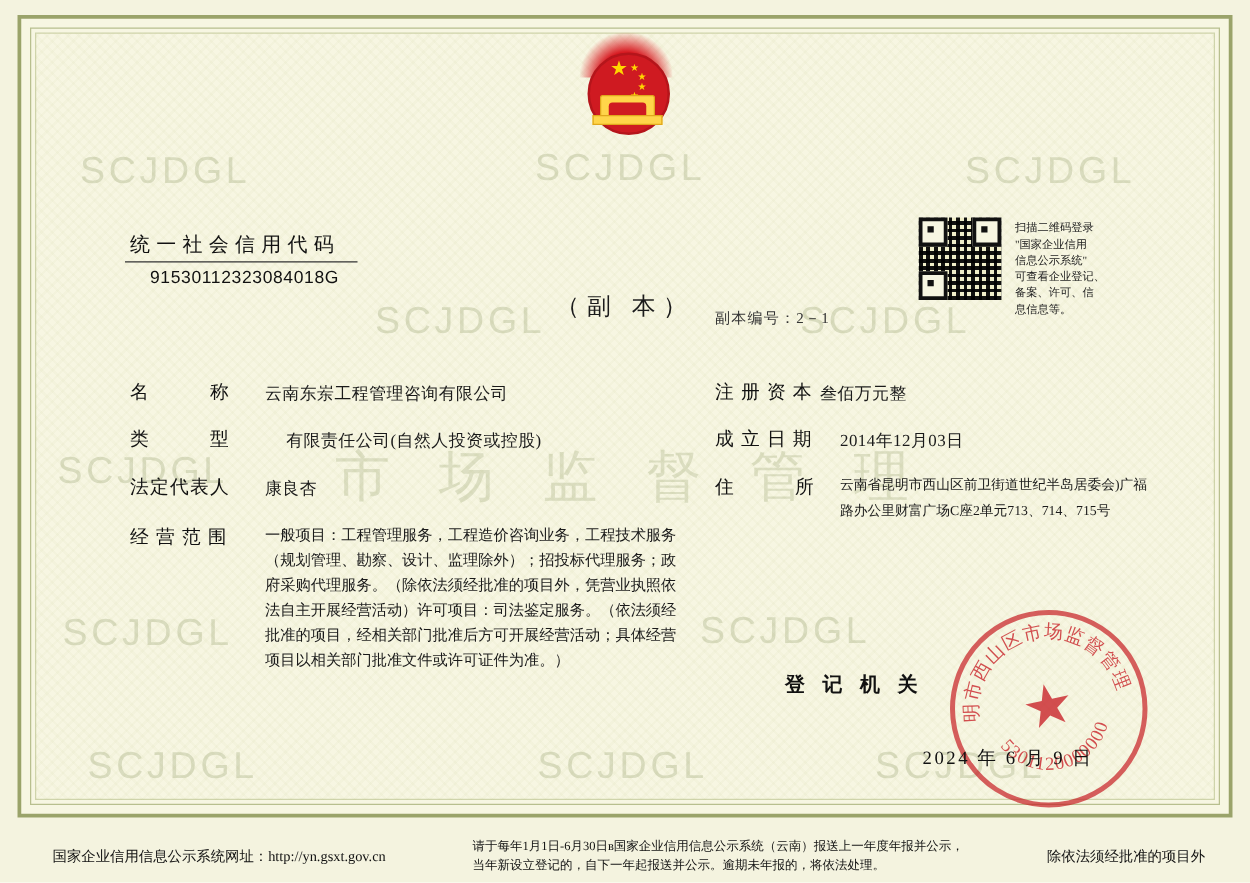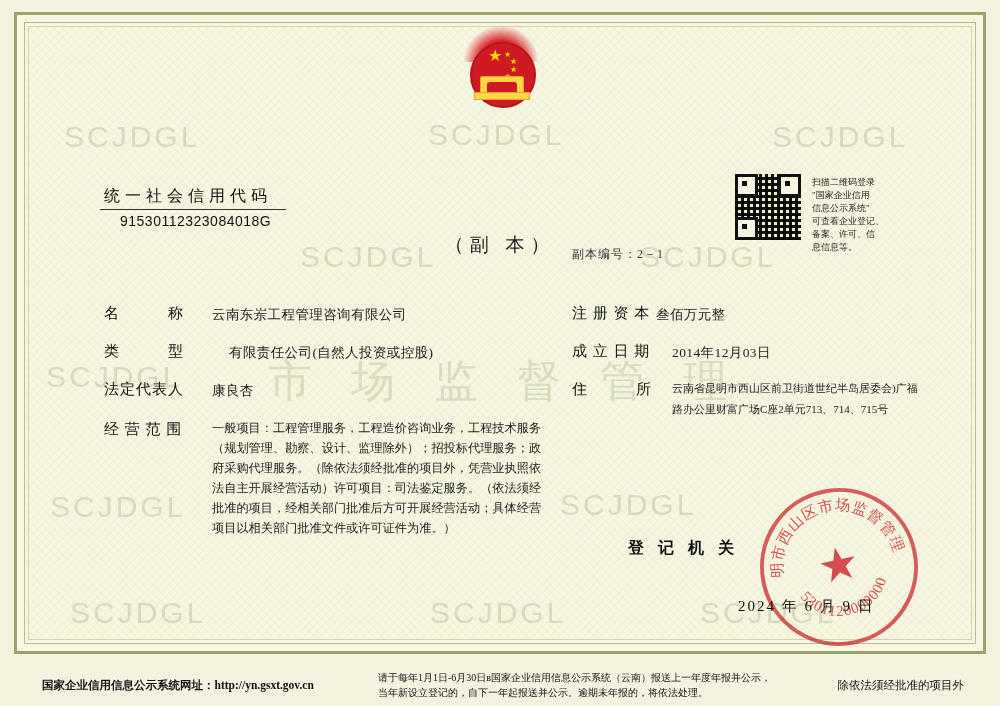--- a/index.html
+++ b/index.html
@@ -159,21 +159,21 @@
   .seal .star{
     position:absolute;left:50%;top:50%;transform:translate(-50%,-54%);
     color:rgba(198,22,30,.88);font-size:46px;line-height:46px;
   }
   .seal .arc-top{
     position:absolute;left:0;top:0;width:150px;height:150px;
   }
   .seal .arc-top text{ fill:rgba(198,22,30,.88); font-size:15px; font-family:"Liberation Serif",serif; letter-spacing:1px;}
   
   .footer-left{
-    position:absolute;left:42px;top:678px;font-size:11.5px;color:#111;font-weight:bold;
+    position:absolute;left:42px;top:678px;font-size:11.5px;color:#111;
   }
   .footer-center{
     position:absolute;left:378px;top:670px;width:400px;font-size:10px;line-height:15px;color:#111;
   }
   .footer-right{
     position:absolute;right:36px;top:678px;font-size:11.5px;color:#111;
   }
 </style>
 </head>
 <body>

